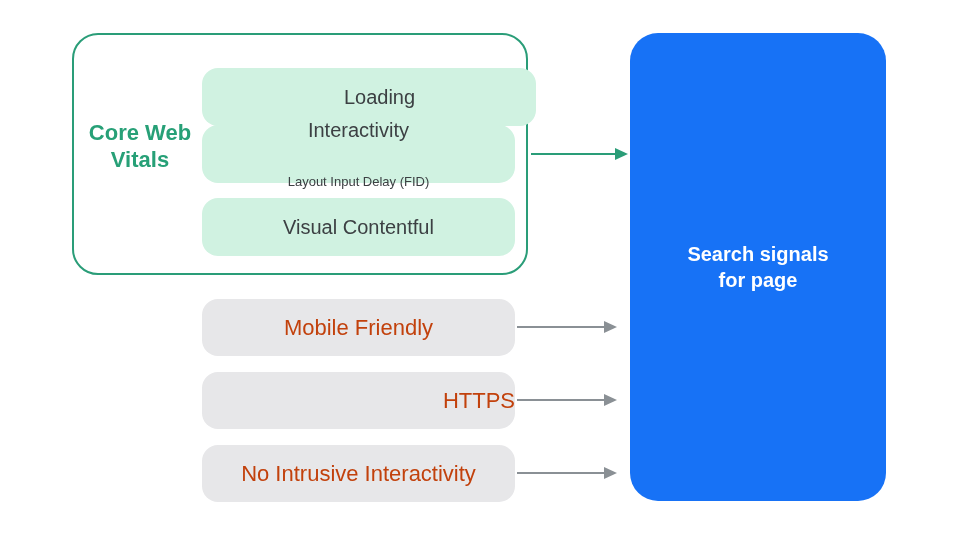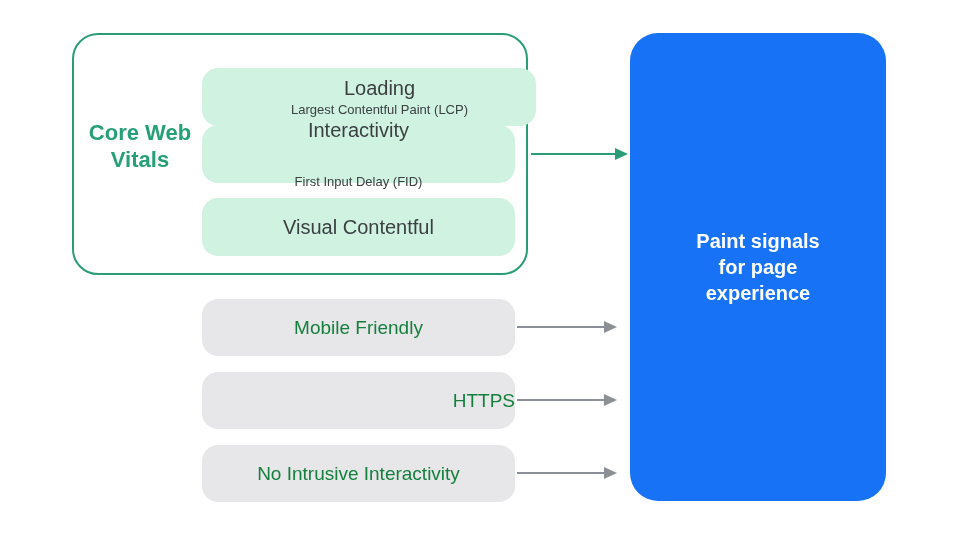--- a/index.html
+++ b/index.html
@@ -57,22 +57,22 @@
     font-weight: 500;
     line-height: 22px;
   }
   .pill-sub {
     color: #3c4043;
     font-size: 13px;
     line-height: 16px;
     margin-top: 3px;
   }
   .pill-label {
-    color: #15803d;
-    font-size: 19px;
+    color: #c2410c;
+    font-size: 22px;
     font-weight: 500;
   }
   #pill-loading   { top: 68px; padding-left: 21px; }
   #pill-interact  { top: 125px; gap: 30px; }
   #pill-visual    { top: 198px; }
   #pill-mobile    { top: 299px; }
   #pill-https     { top: 372px; align-items: flex-end; }
   #pill-interstit { top: 445px; }
 
   
@@ -121,25 +121,24 @@
 </head>
 <body>
 
 <div class="canvas">
 
   <div class="cwv-box"></div>
   <div class="cwv-label">Core Web Vitals</div>
 
   <div class="pill green" id="pill-loading">
     <div class="pill-title">Loading</div>
-    <div class="pill-sub">Largest Contentful Paint (LCP)</div>
   </div>
   <div class="pill green" id="pill-interact">
     <div class="pill-title">Interactivity</div>
-    <div class="pill-sub">First Input Delay (FID)</div>
+    <div class="pill-sub">Layout Input Delay (FID)</div>
   </div>
   <div class="pill green" id="pill-visual">
     <div class="pill-title">Visual Contentful</div>
   </div>
 
   <div class="pill gray" id="pill-mobile">
     <div class="pill-label">Mobile Friendly</div>
   </div>
   <div class="pill gray" id="pill-https">
     <div class="pill-label">HTTPS</div>
@@ -159,18 +158,17 @@
   <div class="gray-arrow" id="arrow-https">
     <div class="arrow-line"></div>
     <div class="arrow-head"></div>
   </div>
   <div class="gray-arrow" id="arrow-interstit">
     <div class="arrow-line"></div>
     <div class="arrow-head"></div>
   </div>
 
   <div class="result-box">
-    <div class="result-line">Paint signals</div>
+    <div class="result-line">Search signals</div>
     <div class="result-line">for page</div>
-    <div class="result-line">experience</div>
   </div>
 
 </div>
 
 </body></html>

